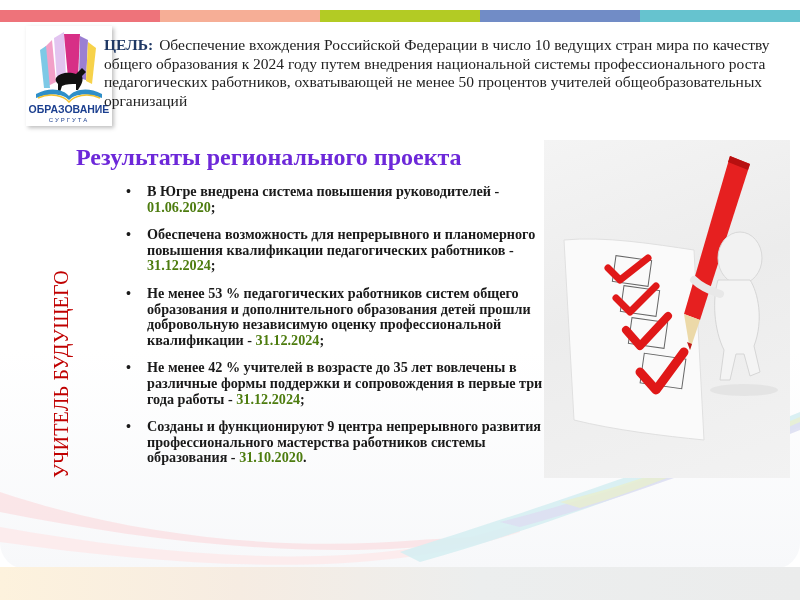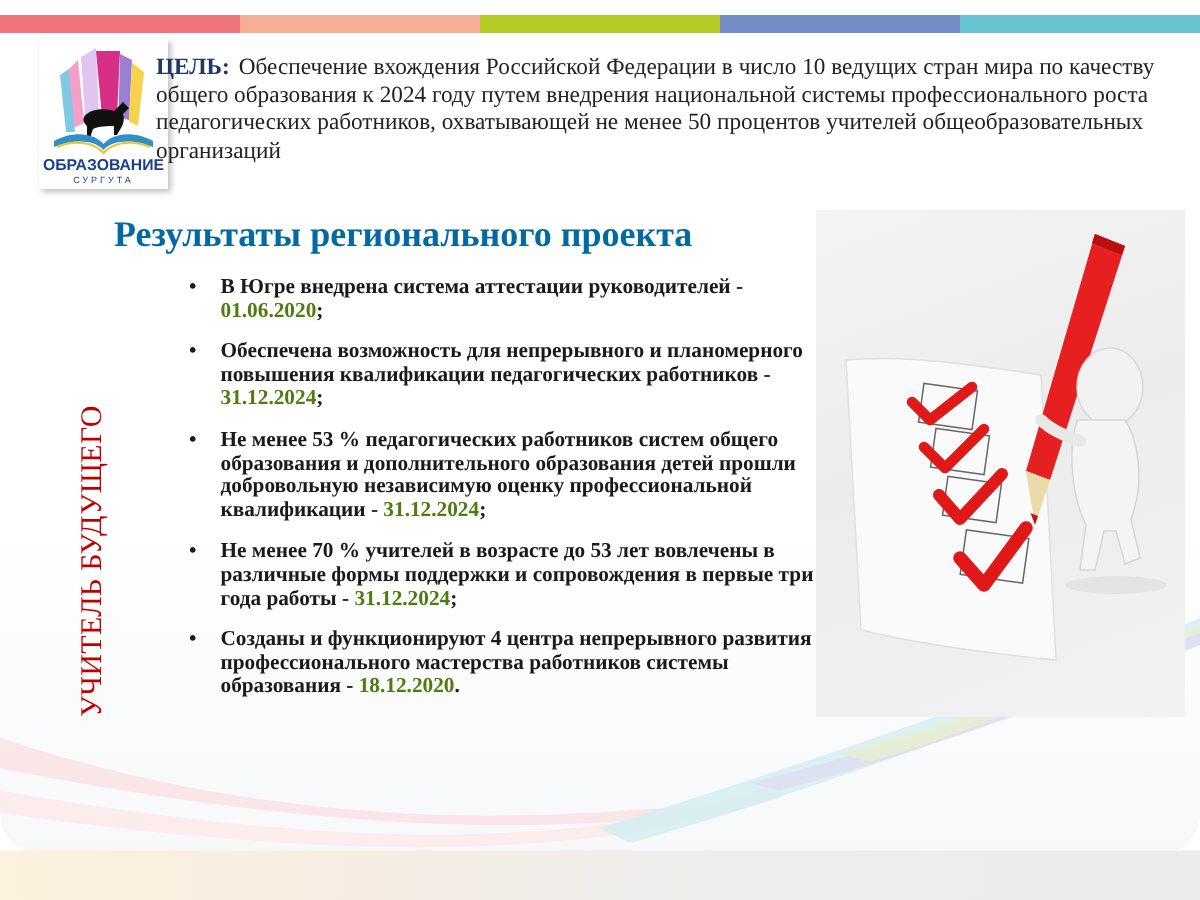--- a/index.html
+++ b/index.html
@@ -43,21 +43,21 @@
     position: absolute; left: 104px; top: 36px; width: 690px;
     font-size: 15.5px; line-height: 18.5px; color: #222;
   }
   .goal .goal-label {
     font-weight: bold; color: #1f3864; font-style: normal; margin-right: 6px; text-align: center;
   }
   .goal .goal-text { }
 
   .heading {
     position: absolute; left: 76px; top: 144px;
-    font-size: 24px; font-weight: bold; color: #0369a1;
+    font-size: 24px; font-weight: bold; color: #6d28d9;
     font-family: "Liberation Serif", "DejaVu Serif", serif;
   }
 
   .vertical-title {
     position: absolute; left: 50px; top: 478px;
     transform-origin: left top;
     transform: rotate(-90deg);
     font-size: 20px; color: #c00000;
     white-space: nowrap; letter-spacing: 0.2px;
   }
@@ -130,33 +130,33 @@
 <div class="goal">
   <span class="goal-label">ЦЕЛЬ:</span><span class="goal-text">Обеспечение вхождения Российской Федерации в число 10 ведущих стран мира по качеству общего образования к 2024 году путем внедрения национальной системы профессионального роста педагогических работников, охватывающей не менее 50 процентов учителей общеобразовательных организаций</span>
 </div>
 
 <div class="heading">Результаты регионального проекта</div>
 
 <div class="vertical-title">УЧИТЕЛЬ БУДУЩЕГО</div>
 
 <ul class="bullets">
   <li>
-    <span class="dot">•</span><span>В Югре внедрена система аттестации руководителей - </span><span class="date">01.06.2020</span><span>;</span>
+    <span class="dot">•</span><span>В Югре внедрена система повышения руководителей - </span><span class="date">01.06.2020</span><span>;</span>
   </li>
   <li>
     <span class="dot">•</span><span>Обеспечена возможность для непрерывного и планомерного повышения квалификации педагогических работников - </span><span class="date">31.12.2024</span><span>;</span>
   </li>
   <li>
     <span class="dot">•</span><span>Не менее 53 % педагогических работников систем общего образования и дополнительного образования детей прошли добровольную независимую оценку профессиональной квалификации - </span><span class="date">31.12.2024</span><span>;</span>
   </li>
   <li>
-    <span class="dot">•</span><span>Не менее 70 % учителей в возрасте до 53 лет вовлечены в различные формы поддержки и сопровождения в первые три года работы - </span><span class="date">31.12.2024</span><span>;</span>
+    <span class="dot">•</span><span>Не менее 42 % учителей в возрасте до 35 лет вовлечены в различные формы поддержки и сопровождения в первые три года работы - </span><span class="date">31.12.2024</span><span>;</span>
   </li>
   <li>
-    <span class="dot">•</span><span>Созданы и функционируют  4 центра непрерывного развития профессионального мастерства работников системы образования - </span><span class="date">18.12.2020</span><span>.</span>
+    <span class="dot">•</span><span>Созданы и функционируют  9 центра непрерывного развития профессионального мастерства работников системы образования - </span><span class="date">31.10.2020</span><span>.</span>
   </li>
 </ul>
 
 <div class="illustration">
   <svg width="246" height="338" viewBox="0 0 246 338">
 
     <path d="M20 100 C 60 96, 110 104, 150 110 L 160 300 C 120 296, 70 290, 30 280 Z" fill="#fafafa" stroke="#e0e0e0" stroke-width="1"></path>
 
     <rect x="70" y="118" width="36" height="26" fill="none" stroke="#666" stroke-width="1" transform="rotate(8 88 131)"></rect>
     <rect x="78" y="148" width="36" height="26" fill="none" stroke="#666" stroke-width="1" transform="rotate(8 96 161)"></rect>

